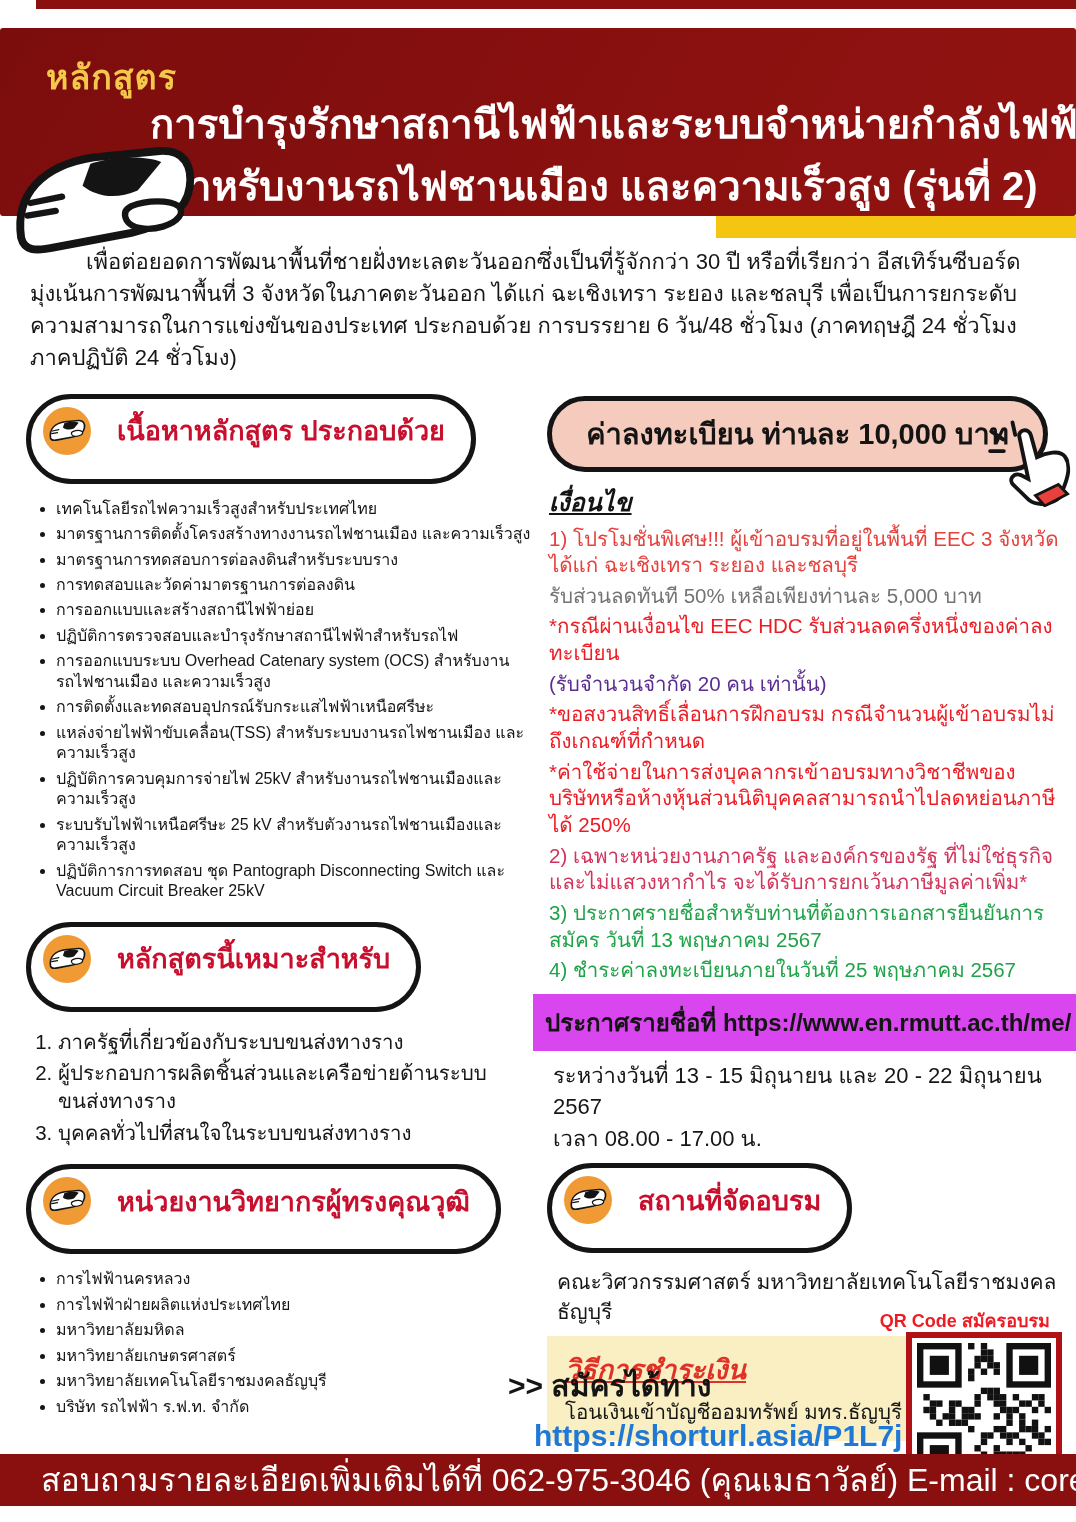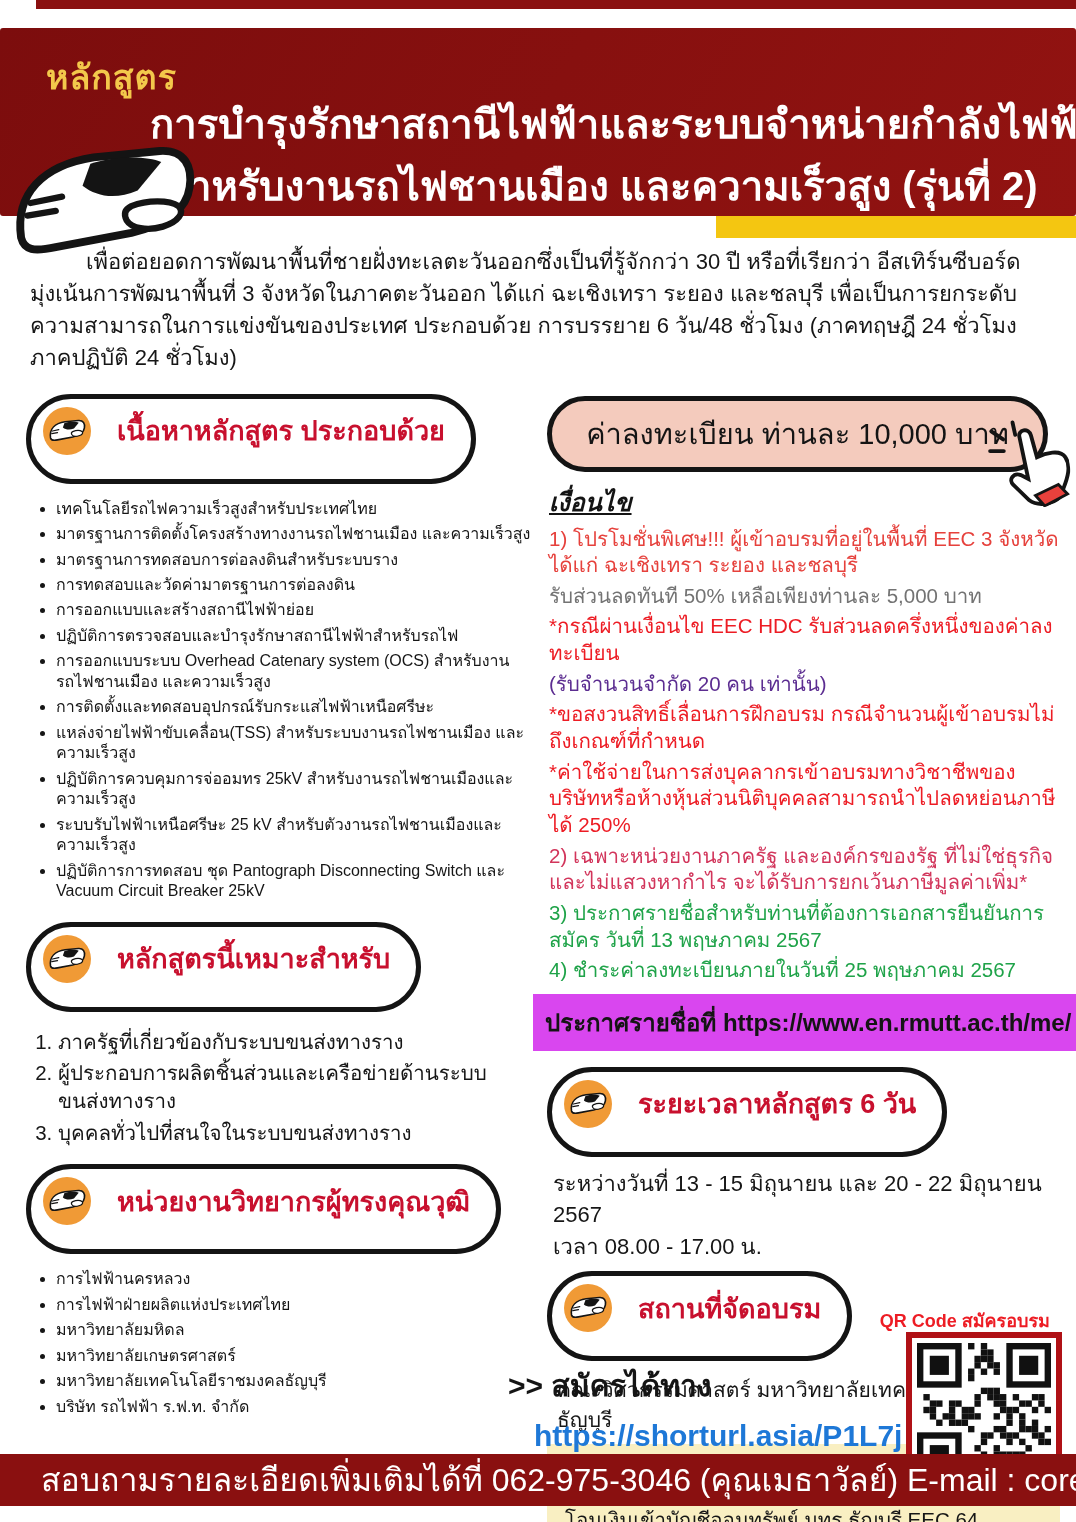--- a/index.html
+++ b/index.html
@@ -29,21 +29,21 @@
   .pill-icon svg{width:38px;height:26px;}
   .pill-text{font-size:27px;font-weight:bold;color:#c8102e;white-space:nowrap;}
 
   ul.bullets{margin:4px 0 14px 0;padding-left:30px;list-style:disc;}
   ul.bullets li{font-size:16px;line-height:1.28;margin:5px 0;color:#161616;}
   ol.numbered{margin:6px 0 12px 0;padding-left:32px;list-style:decimal;}
   ol.numbered li{font-size:20.5px;line-height:1.35;margin:4px 0;color:#161616;}
 
   
   .fee-pill{position:relative;display:flex;align-items:center;justify-content:center;background:#f4cbbd;border:5px solid #141414;border-radius:42px;padding:10px 26px;margin:8px 12px 10px 0;}
-  .fee-pill .fee-text{font-size:29px;font-weight:normal;color:#141414;white-space:nowrap;}
+  .fee-pill .fee-text{font-size:29px;font-weight:bold;color:#141414;white-space:nowrap;}
   .hand-icon{position:absolute;right:-26px;top:16px;width:84px;height:92px;transform:rotate(-8deg);z-index:4;}
 
   .cond-heading{font-size:25px;font-weight:bold;font-style:italic;text-decoration:underline;margin:6px 0 4px 2px;color:#141414;}
   .cond-line{font-size:20.5px;line-height:1.3;margin:2px 0 4px 2px;}
 
   .announce-bar{background:#d946ef;margin:10px -16px 10px -14px;padding:9px 12px;font-size:24px;font-weight:bold;color:#141414;white-space:nowrap;}
 
   .sched-line{font-size:22px;line-height:1.4;margin:2px 0 2px 6px;color:#161616;}
   .venue-line{font-size:21px;line-height:1.4;margin:4px 0 6px 10px;color:#161616;}
 
@@ -109,21 +109,21 @@
 
       <li>เทคโนโลยีรถไฟความเร็วสูงสำหรับประเทศไทย</li>
           <li>มาตรฐานการติดตั้งโครงสร้างทางงานรถไฟชานเมือง และความเร็วสูง</li>
           <li>มาตรฐานการทดสอบการต่อลงดินสำหรับระบบราง</li>
           <li>การทดสอบและวัดค่ามาตรฐานการต่อลงดิน</li>
           <li>การออกแบบและสร้างสถานีไฟฟ้าย่อย</li>
           <li>ปฏิบัติการตรวจสอบและบำรุงรักษาสถานีไฟฟ้าสำหรับรถไฟ</li>
           <li>การออกแบบระบบ Overhead Catenary system (OCS) สำหรับงานรถไฟชานเมือง และความเร็วสูง</li>
           <li>การติดตั้งและทดสอบอุปกรณ์รับกระแสไฟฟ้าเหนือศรีษะ</li>
           <li>แหล่งจ่ายไฟฟ้าขับเคลื่อน(TSS) สำหรับระบบงานรถไฟชานเมือง และความเร็วสูง</li>
-          <li>ปฏิบัติการควบคุมการจ่ออมทร 25kV สำหรับงานรถไฟชานเมืองและความเร็วสูง</li>
+          <li>ปฏิบัติการควบคุมการจ่ายไฟ 25kV สำหรับงานรถไฟชานเมืองและความเร็วสูง</li>
           <li>ระบบรับไฟฟ้าเหนือศรีษะ 25 kV สำหรับตัวงานรถไฟชานเมืองและความเร็วสูง</li>
           <li>ปฏิบัติการการทดสอบ ชุด Pantograph Disconnecting Switch และ Vacuum Circuit Breaker 25kV</li>
         </ul>
 
       <div class="pill">
         <span class="pill-icon">
             <svg viewBox="0 0 120 80">
               <use href="#train-glyph"></use>
             </svg>
           </span>
@@ -182,28 +182,20 @@
           <div class="cond-line" style="color: rgb(237, 28, 36);">*ค่าใช้จ่ายในการส่งบุคลากรเข้าอบรมทางวิชาชีพของบริษัทหรือห้างหุ้นส่วนนิติบุคคลสามารถนำไปลดหย่อนภาษีได้ 250%</div>
           <div class="cond-line" style="color: rgb(210, 53, 91);">2) เฉพาะหน่วยงานภาครัฐ และองค์กรของรัฐ ที่ไม่ใช่ธุรกิจและไม่แสวงหากำไร จะได้รับการยกเว้นภาษีมูลค่าเพิ่ม*</div>
           <div class="cond-line" style="color: rgb(31, 163, 73);">3) ประกาศรายชื่อสำหรับท่านที่ต้องการเอกสารยืนยันการสมัคร วันที่ 13 พฤษภาคม 2567</div>
           <div class="cond-line" style="color: rgb(31, 163, 73);">4) ชำระค่าลงทะเบียนภายในวันที่ 25 พฤษภาคม 2567</div>
         </div>
 
       <div class="announce-bar">
         <span>ประกาศรายชื่อที่ https://www.en.rmutt.ac.th/me/</span>
       </div>
 
-      <div class="pill">
-        <span class="pill-icon">
-            <svg viewBox="0 0 120 80">
-              <use href="#train-glyph"></use>
-            </svg>
-          </span>
-        <span class="pill-text">ระยะเวลาหลักสูตร 6 วัน</span>
-      </div>
       <div class="sched-line">ระหว่างวันที่ 13 - 15 มิถุนายน และ 20 - 22 มิถุนายน 2567</div>
       <div class="sched-line">เวลา 08.00 - 17.00 น.</div>
 
       <div class="pill">
         <span class="pill-icon">
             <svg viewBox="0 0 120 80">
               <use href="#train-glyph"></use>
             </svg>
           </span>
         <span class="pill-text">สถานที่จัดอบรม</span>

